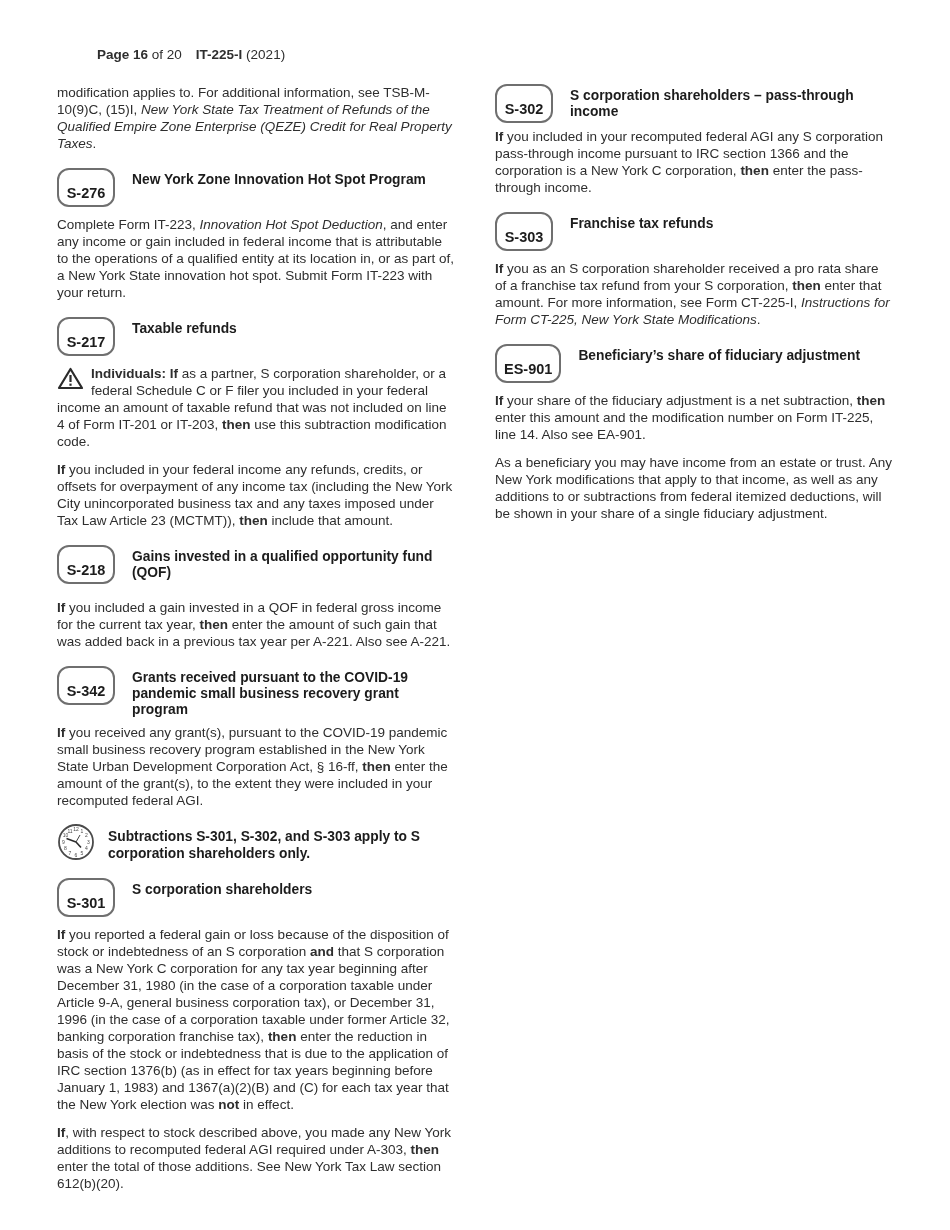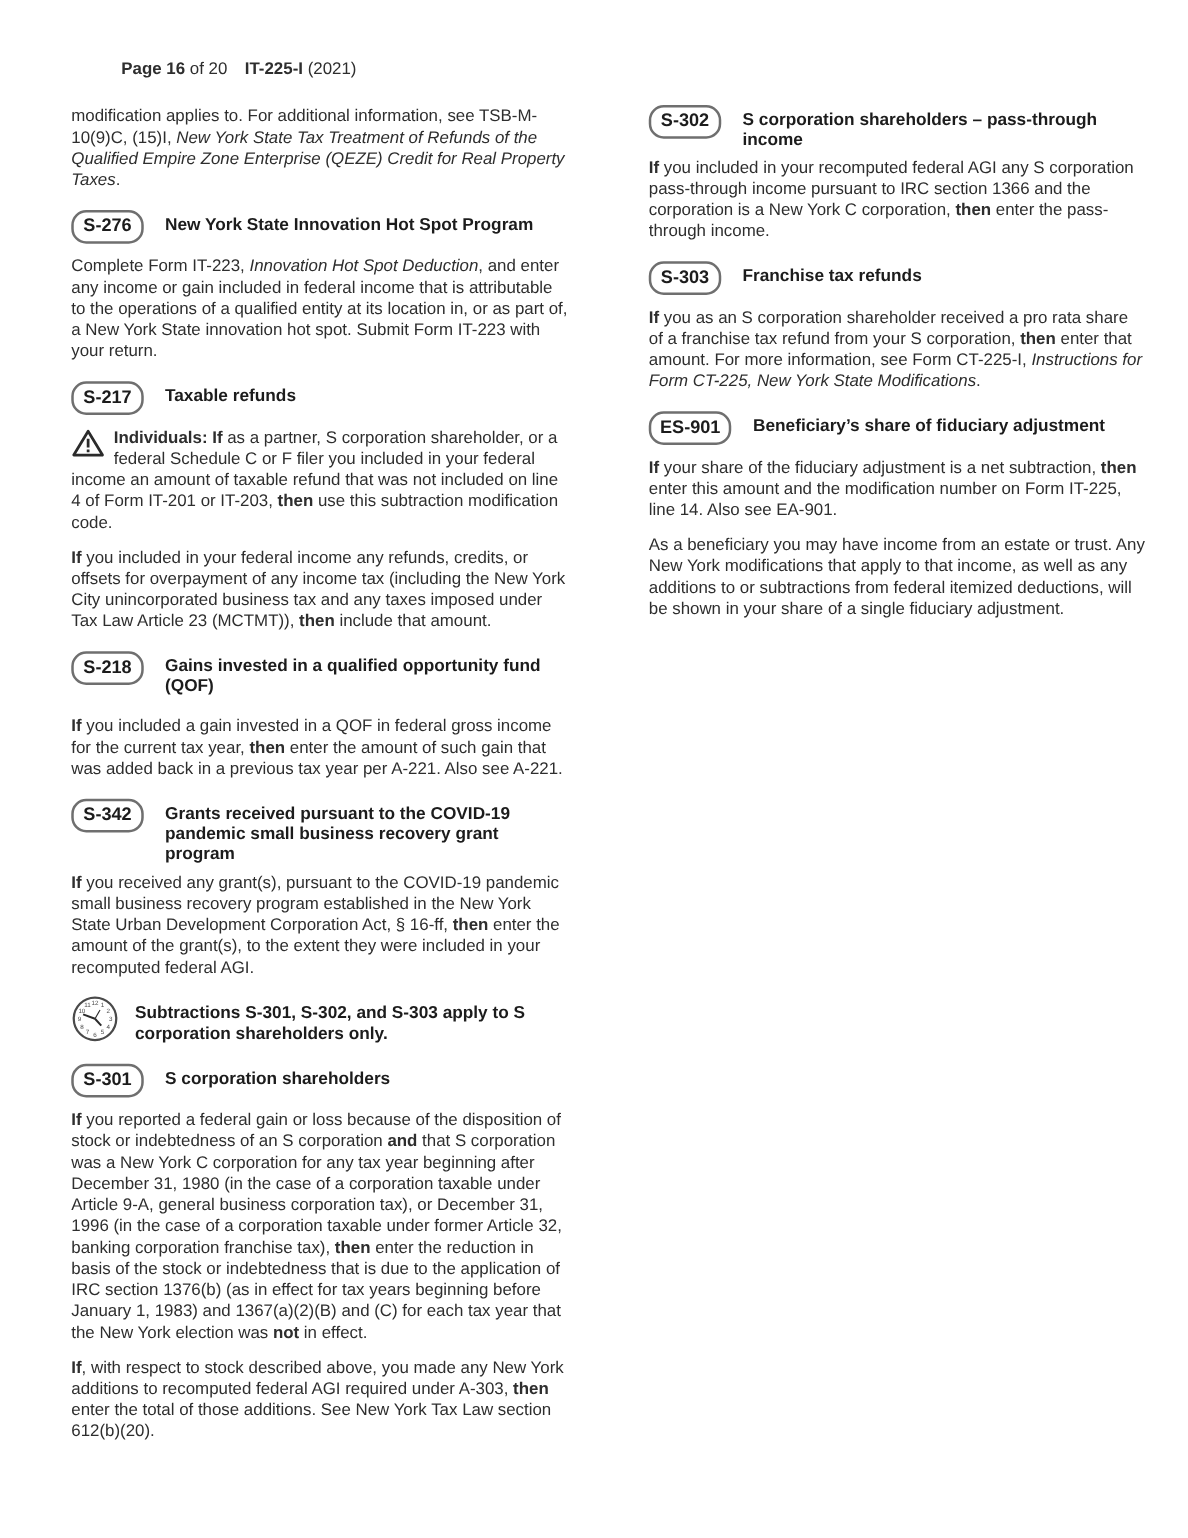--- a/index.html
+++ b/index.html
@@ -5,34 +5,34 @@
   html,body { margin:0; padding:0; background:#ffffff; }
   .page {
     width:950px; height:1230px; background:#ffffff;
     font-family:"Liberation Sans","DejaVu Sans",sans-serif;
     color:#2e2e2e; box-sizing:border-box;
     padding:47px 57px 0 57px; overflow:hidden;
   }
   .doc-header { font-size:13.5px; margin-bottom:22px;padding-left:40px; }
   .b { font-weight:bold; }
   .doc-header .gap { display:inline-block; width:14px; }
-  .columns { display:flex; gap:64px; }
+  .columns { display:flex; gap:40px; }
   .col { width:398px; flex:0 0 398px; }
   .para {
     font-size:13.5px; line-height:17px; margin:9px 0 0 0;
     text-align:left; color:#2e2e2e;
   }
   .para + .para { margin-top:11px; }
   .intro { margin-top:0; }
   .section { margin-top:16px; }
   .sec-head { display:flex; align-items:flex-start; }
   .badge {
     display:inline-block; flex:0 0 auto;
     border:2.5px solid #6f6f6f; border-radius:12px;
-    padding:1px 7px 2px 7px; min-width:40px; text-align:center;
+    padding:13px 7px 2px 7px; min-width:40px; text-align:center;
     font-weight:bold; font-size:14.5px; color:#1c1c1c;
     background:#fff; line-height:20px;
   }
   .sec-title {
     font-weight:bold; font-size:13.8px; line-height:16px;
     margin:4px 0 0 17px; max-width:320px; color:#1c1c1c;
   }
   .warn-icon { float:left; margin:1px 7px 2px 0; }
   .note { display:flex; align-items:flex-start; margin-top:14px; }
   .note-text {
@@ -53,21 +53,21 @@
 
   <div class="columns">
 
     <div class="col">
 
       <p class="para intro"><span>modification applies to. For additional information, see TSB-M-10(9)C, (15)I, </span><span style="font-style: italic;">New York State Tax Treatment of Refunds of the Qualified Empire Zone Enterprise (QEZE) Credit for Real Property Taxes</span><span>.</span></p>
 
       <div class="section">
         <div class="sec-head">
           <span class="badge">S-276</span>
-          <div class="sec-title">New York State Innovation Hot Spot Program</div>
+          <div class="sec-title">New York Zone Innovation Hot Spot Program</div>
         </div>
         <p class="para"><span>Complete Form IT-223, </span><span style="font-style: italic;">Innovation Hot Spot Deduction</span><span>, and enter any income or gain included in federal income that is attributable to the operations of a qualified entity at its location in, or as part of, a New York State innovation hot spot. Submit Form IT-223 with your return.</span></p>
       </div>
 
       <div class="section">
         <div class="sec-head">
           <span class="badge">S-217</span>
           <div class="sec-title">Taxable refunds</div>
         </div>
         <p class="para"><span class="warn-icon">

